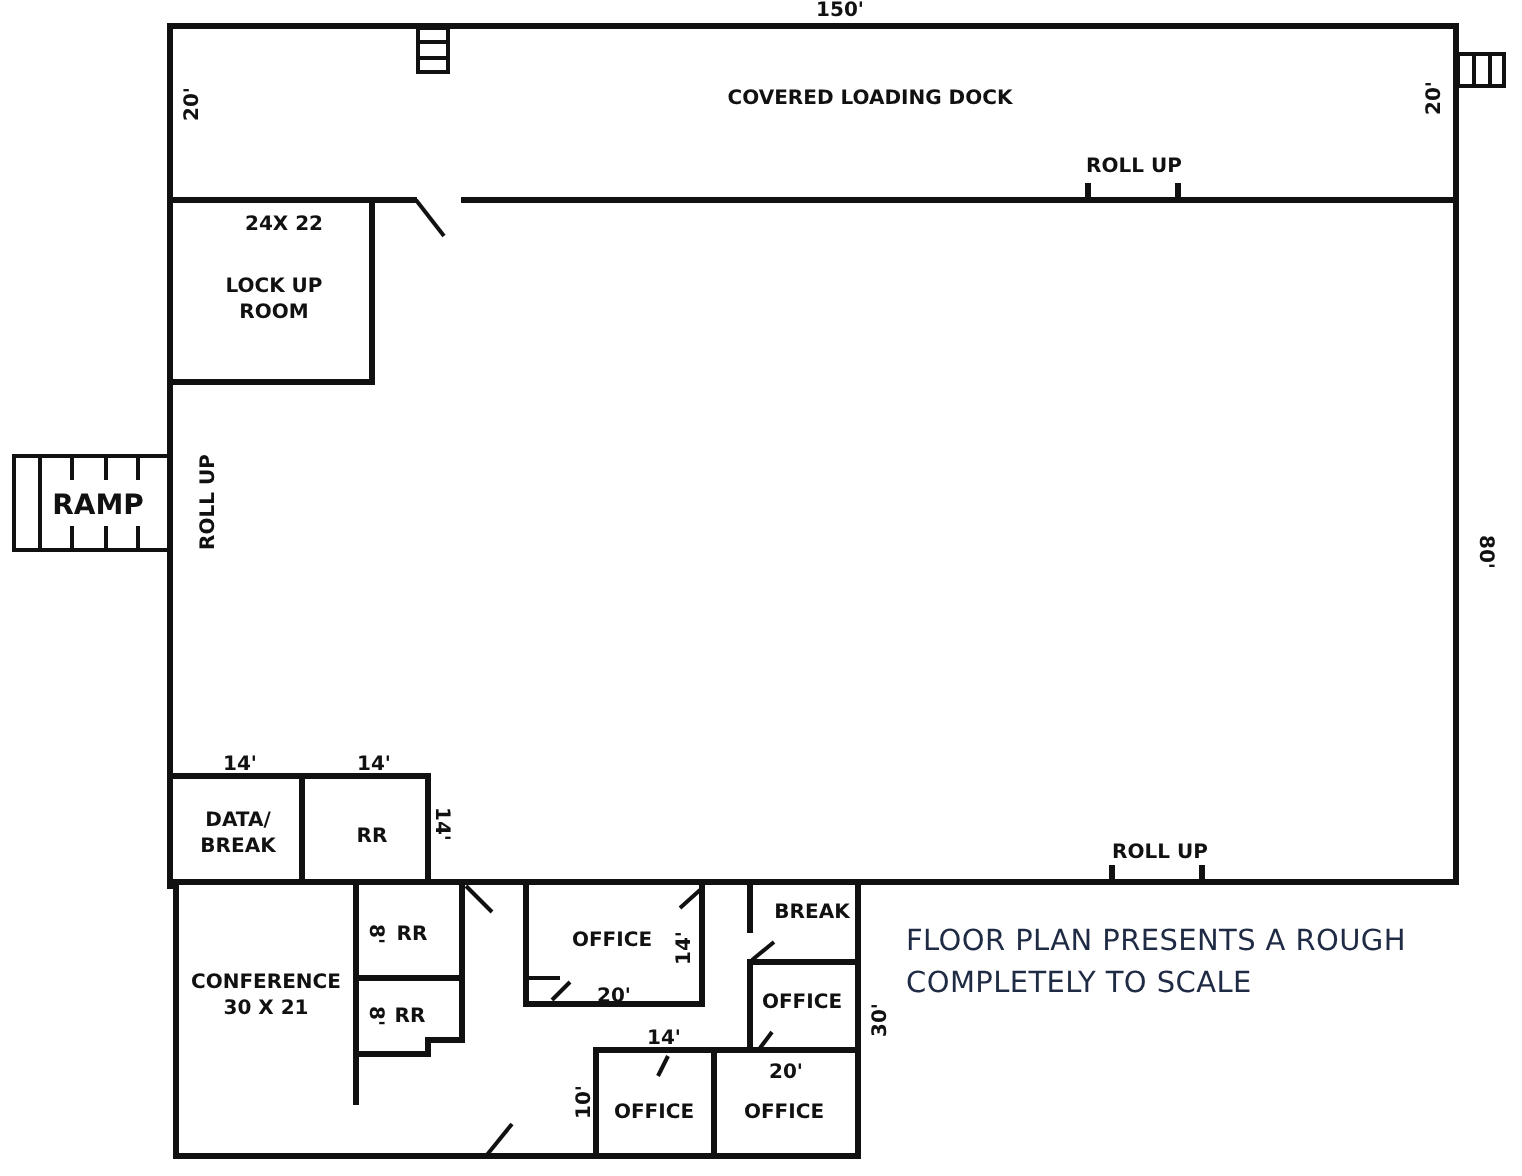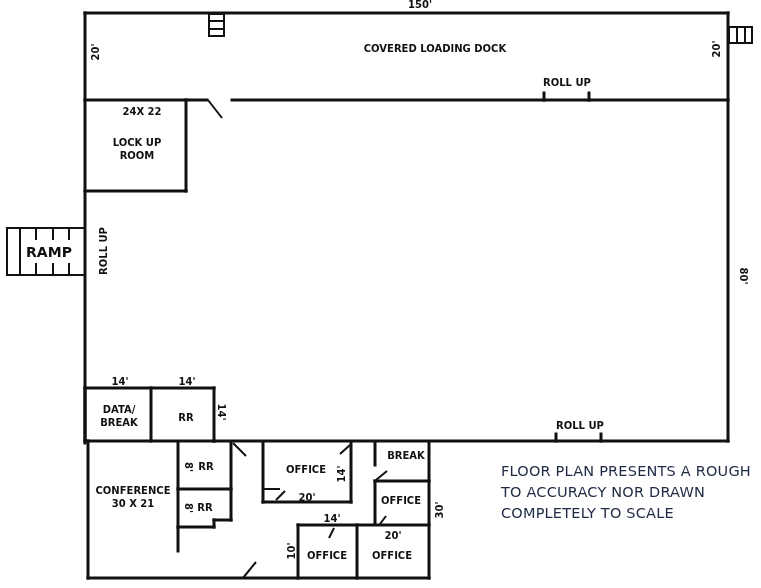--- a/index.html
+++ b/index.html
@@ -7,21 +7,21 @@
     svg { position: absolute; left: 0; top: 0; }
     .wall { stroke: #111111; stroke-width: 3; fill: none; stroke-linecap: square; }
     .thin { stroke: #111111; stroke-width: 2; fill: none; }
     .lbl { font-family: "DejaVu Sans", sans-serif; font-weight: bold; font-size: 10px; fill: #111111; }
     .lbl-lg { font-family: "DejaVu Sans", sans-serif; font-weight: bold; font-size: 14px; fill: #111111; }
     .note {
       position: absolute; left: 453px; top: 461px; width: 300px;
       font-family: "DejaVu Sans", sans-serif; font-size: 14.5px; line-height: 21px;
       color: #1f2a44; letter-spacing: 0.2px;
     }
-    .note div { white-space: nowrap; margin-left: 48px; }
+    .note div { white-space: nowrap; }
   </style>
 </head>
 <body>
 
 <svg width="761" height="588" viewBox="0 0 761 588">
 
   <g>
     <line class="wall" x1="85" y1="13" x2="728" y2="13"></line>
     <line class="wall" x1="85" y1="13" x2="85" y2="443"></line>
     <line class="wall" x1="728" y1="13" x2="728" y2="441"></line>
@@ -162,15 +162,14 @@
   <text class="lbl" x="332" y="522" text-anchor="middle">14'</text>
   <text class="lbl" x="0" y="0" transform="translate(295,551) rotate(-90)" text-anchor="middle">10'</text>
   <text class="lbl" x="327" y="559" text-anchor="middle">OFFICE</text>
 
   <text class="lbl" x="393" y="539" text-anchor="middle">20'</text>
   <text class="lbl" x="392" y="559" text-anchor="middle">OFFICE</text>
 </svg>
 
 <div class="note">
   <div>FLOOR PLAN PRESENTS A ROUGH</div>
-  <div>TO ACCURACY NOR DRAWN</div>
   <div>COMPLETELY TO SCALE</div>
 </div>
 
 </body></html>

